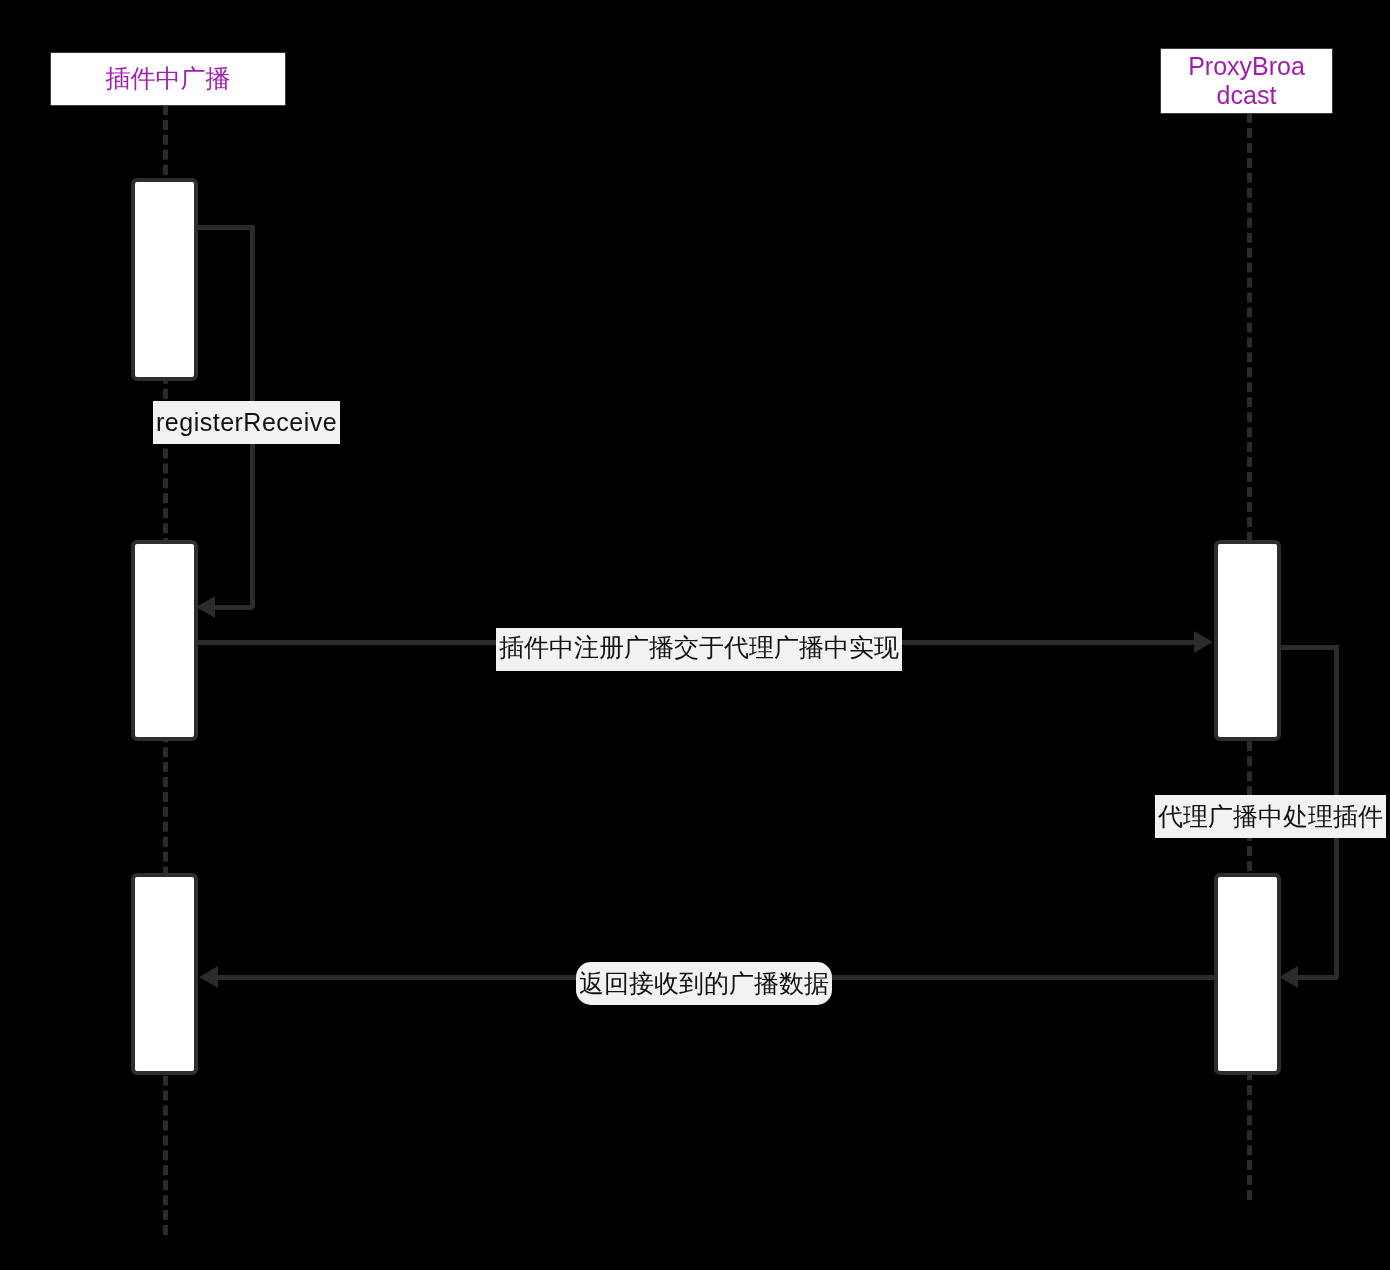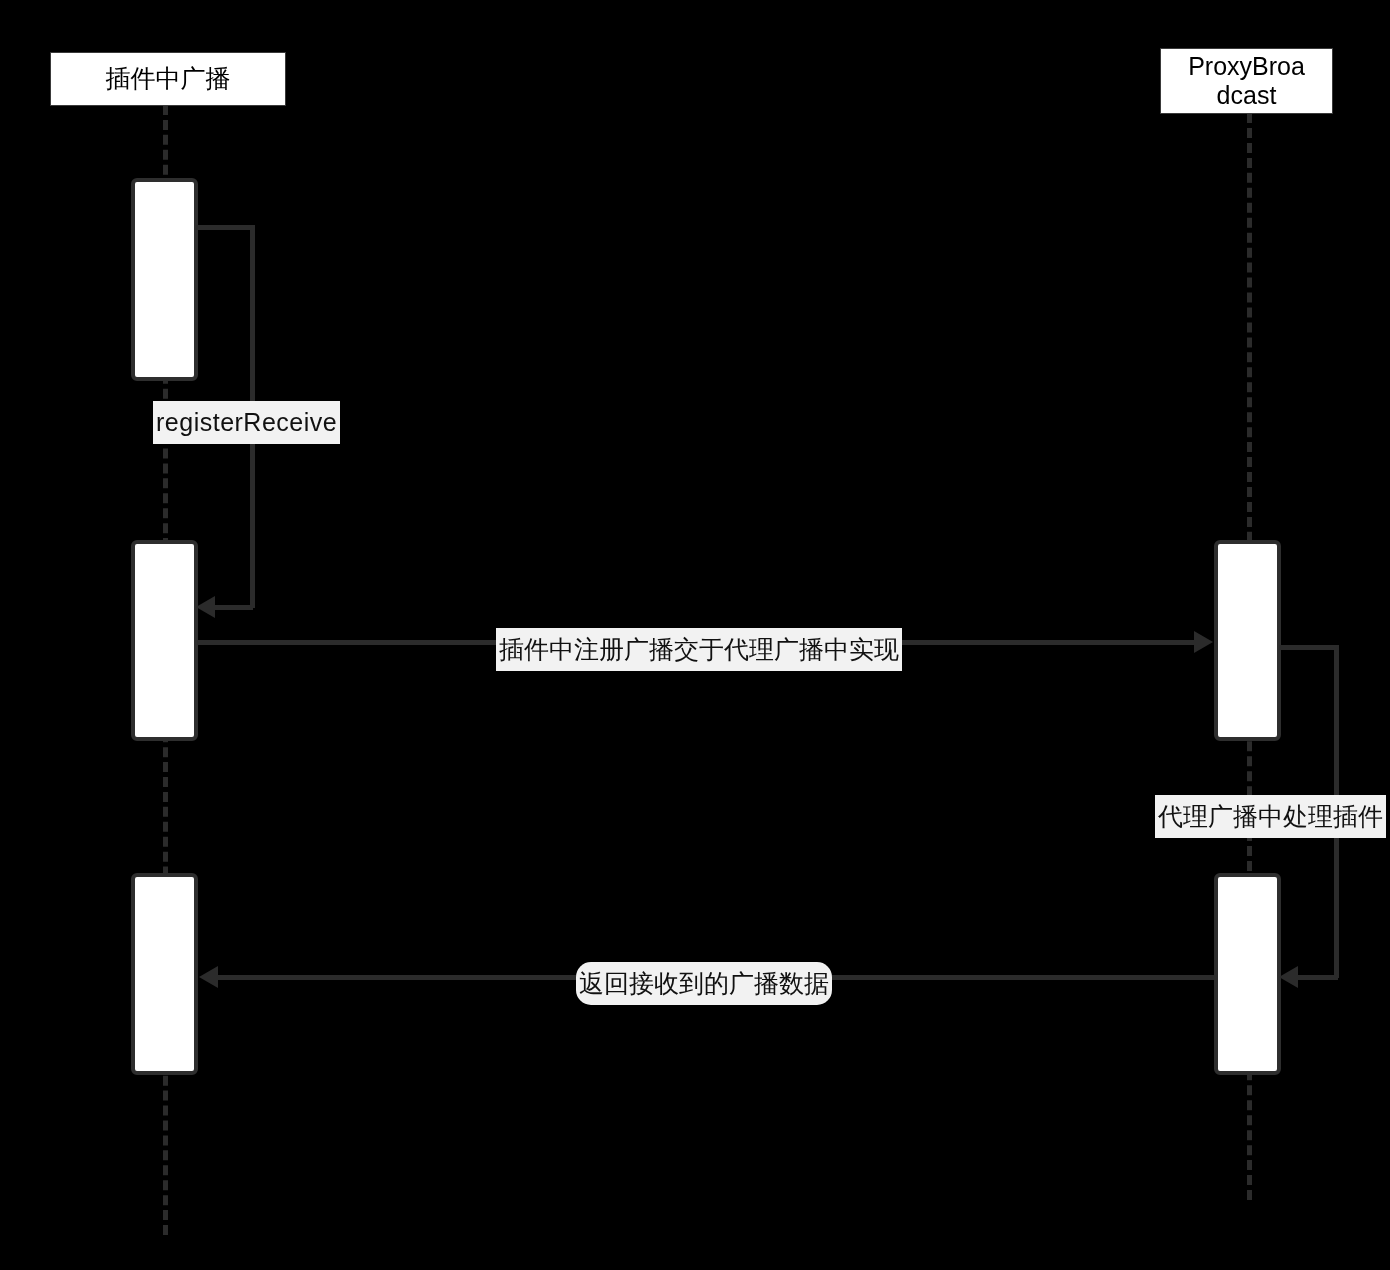--- a/index.html
+++ b/index.html
@@ -22,21 +22,21 @@
   
   .participant-box {
     position: absolute;
     background: #ffffff;
     border: 1px solid #3a3a3a;
     box-sizing: border-box;
     display: flex;
     align-items: center;
     justify-content: center;
     text-align: center;
-    color: #000000;
+    color: #a21caf;
     font-size: 25px;
     line-height: 1.18;
     font-family: "Liberation Sans", "DejaVu Sans", sans-serif;
     letter-spacing: 0px;
   }
 
   
   .lifeline {
     position: absolute;
     width: 0;
@@ -120,21 +120,21 @@
   <div class="activation" style="left:1214px; top:873px; width:67px; height:202px;"></div>
 
   <div class="msg-line" style="left:196px; top:225px; width:57px;"></div>
   <div class="vline" style="left:250px; top:225px; height:383px;"></div>
   <div class="msg-line" style="left:213px; top:605px; width:40px;"></div>
   <div class="arrow-left" style="left:196px; top:596px;"></div>
   <div class="msg-label latin" style="left:153px; top:401px;">registerReceive</div>
 
   <div class="msg-line" style="left:197px; top:640px; width:1000px;"></div>
   <div class="arrow-right" style="left:1194px; top:631px;"></div>
-  <div class="msg-label" style="left:496px; top:628px;">插件中注册广播交于代理广播中实现</div>
+  <div class="msg-label" style="left:496px; top:628px;font-family:Liberation Mono, monospace;">插件中注册广播交于代理广播中实现</div>
 
   <div class="msg-line" style="left:1279px; top:645px; width:58px;"></div>
   <div class="vline" style="left:1334px; top:645px; height:333px;"></div>
   <div class="msg-line" style="left:1296px; top:975px; width:42px;"></div>
   <div class="arrow-left" style="left:1279px; top:966px;"></div>
   <div class="msg-label" style="left:1155px; top:795px;text-align:right;">代理广播中处理插件</div>
 
   <div class="msg-line" style="left:216px; top:975px; width:998px;"></div>
   <div class="arrow-left" style="left:199px; top:966px;"></div>
   <div class="msg-label" style="left:576px; top:962px;border-radius:15px;">返回接收到的广播数据</div>

